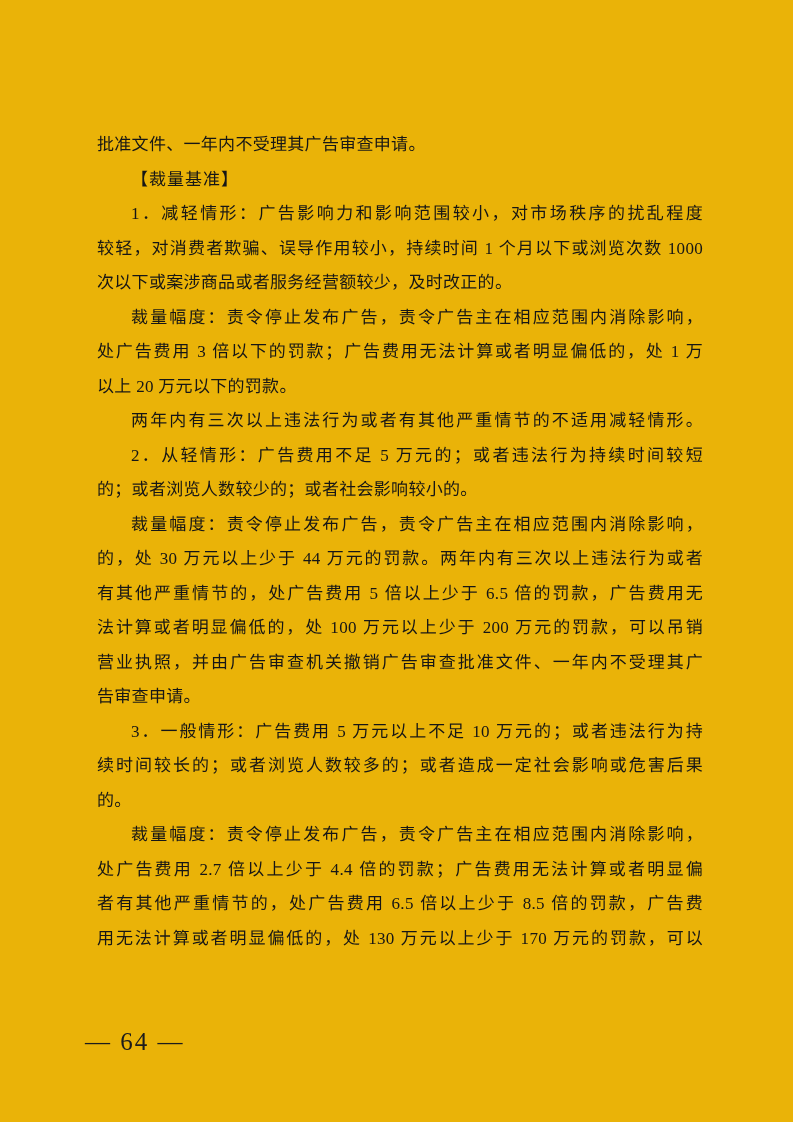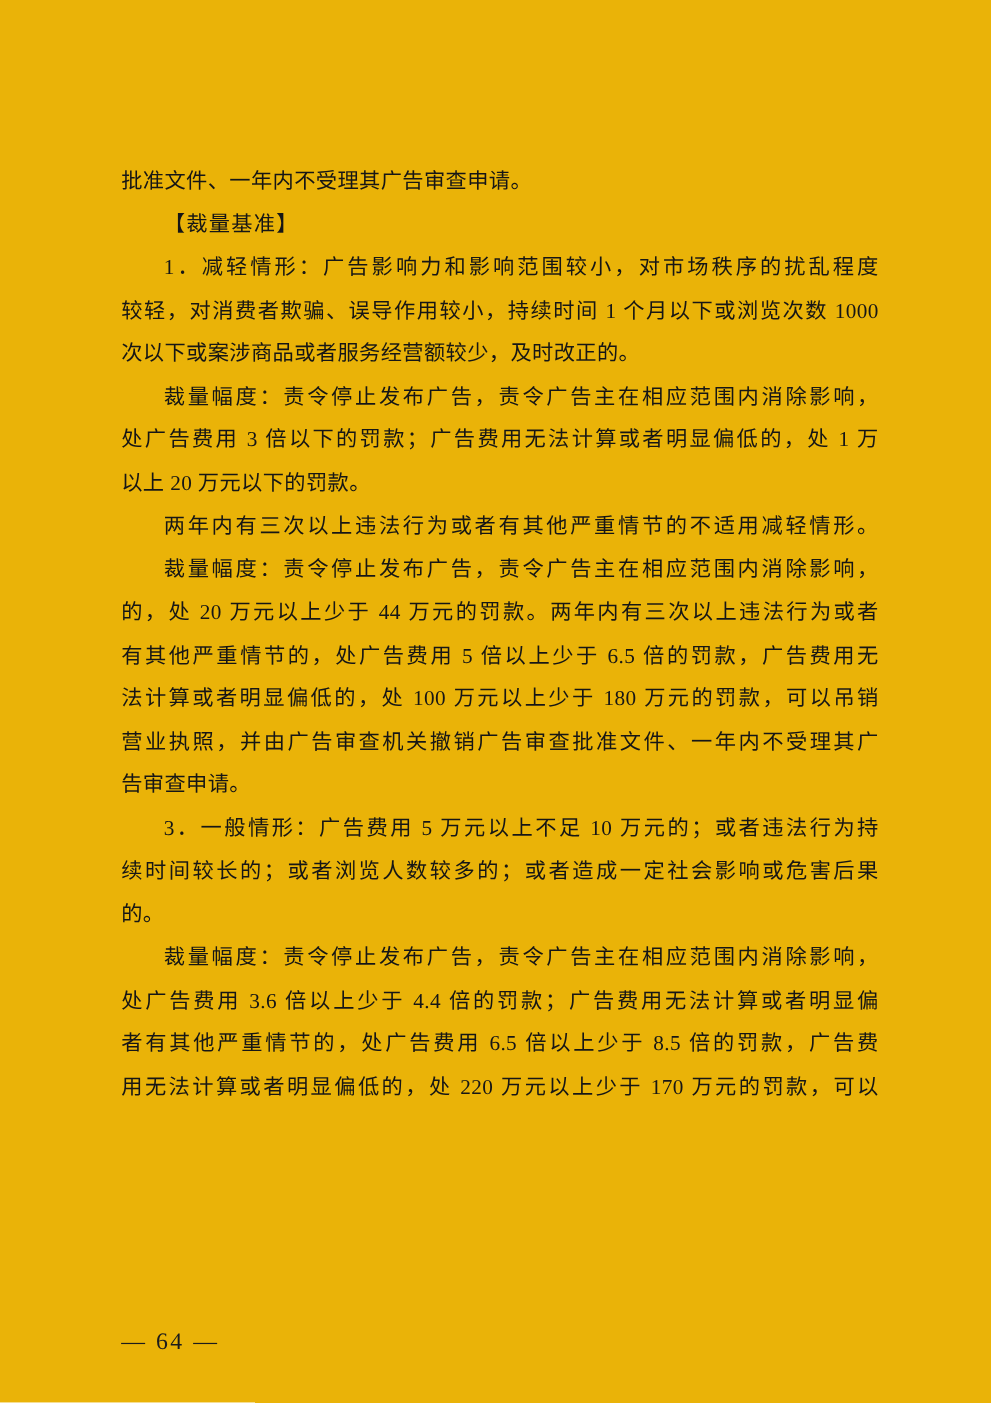--- a/index.html
+++ b/index.html
@@ -38,27 +38,26 @@
   }
   .bold {
     font-weight: 400;
     letter-spacing: 1px;
   }
   .para {
     margin: 0;
   }
   .footer {
     position: absolute;
-    left: 97px;
+    left: 85px;
     top: 1029px;
-    font-size: 19px;
+    font-size: 25px;
     line-height: 26px;
     letter-spacing: 2px;
     color: #1c1c1c;
-    margin-top: 32px;
   }
 </style>
 </head>
 <body>
 
 <div class="page">
 
   <div class="content">
 
     <div class="para">
@@ -78,41 +77,45 @@
     <div class="para">
       <div class="ln indent fill">裁量幅度：责令停止发布广告，责令广告主在相应范围内消除影响，</div>
       <div class="ln fill">处广告费用 3 倍以下的罚款；广告费用无法计算或者明显偏低的，处 1 万</div>
       <div class="ln">以上 20 万元以下的罚款。</div>
     </div>
 
     <div class="para">
       <div class="ln indent fill">两年内有三次以上违法行为或者有其他严重情节的不适用减轻情形。</div>
     </div>
 
+    <div class="para">
+      <div class="ln indent fill">2．从轻情形：广告费用不足 5 万元的；或者违法行为持续时间较短</div>
+      <div class="ln">的；或者浏览人数较少的；或者社会影响较小的。</div>
+    </div>
 
     <div class="para">
       <div class="ln indent fill">裁量幅度：责令停止发布广告，责令广告主在相应范围内消除影响，</div>
-      <div class="ln fill">的，处 20 万元以上少于 44 万元的罚款。两年内有三次以上违法行为或者</div>
+      <div class="ln fill">的，处 30 万元以上少于 44 万元的罚款。两年内有三次以上违法行为或者</div>
       <div class="ln fill">有其他严重情节的，处广告费用 5 倍以上少于 6.5 倍的罚款，广告费用无</div>
-      <div class="ln fill">法计算或者明显偏低的，处 100 万元以上少于 180 万元的罚款，可以吊销</div>
+      <div class="ln fill">法计算或者明显偏低的，处 100 万元以上少于 200 万元的罚款，可以吊销</div>
       <div class="ln fill">营业执照，并由广告审查机关撤销广告审查批准文件、一年内不受理其广</div>
       <div class="ln">告审查申请。</div>
     </div>
 
     <div class="para">
       <div class="ln indent fill">3．一般情形：广告费用 5 万元以上不足 10 万元的；或者违法行为持</div>
       <div class="ln fill">续时间较长的；或者浏览人数较多的；或者造成一定社会影响或危害后果</div>
       <div class="ln">的。</div>
     </div>
 
     <div class="para">
       <div class="ln indent fill">裁量幅度：责令停止发布广告，责令广告主在相应范围内消除影响，</div>
-      <div class="ln fill">处广告费用 3.6 倍以上少于 4.4 倍的罚款；广告费用无法计算或者明显偏</div>
+      <div class="ln fill">处广告费用 2.7 倍以上少于 4.4 倍的罚款；广告费用无法计算或者明显偏</div>
       <div class="ln fill">者有其他严重情节的，处广告费用 6.5 倍以上少于 8.5 倍的罚款，广告费</div>
-      <div class="ln fill">用无法计算或者明显偏低的，处 220 万元以上少于 170 万元的罚款，可以</div>
+      <div class="ln fill">用无法计算或者明显偏低的，处 130 万元以上少于 170 万元的罚款，可以</div>
     </div>
 
   </div>
 
   <div class="footer">
     <span>— 64 —</span>
   </div>
 
 </div>
 

